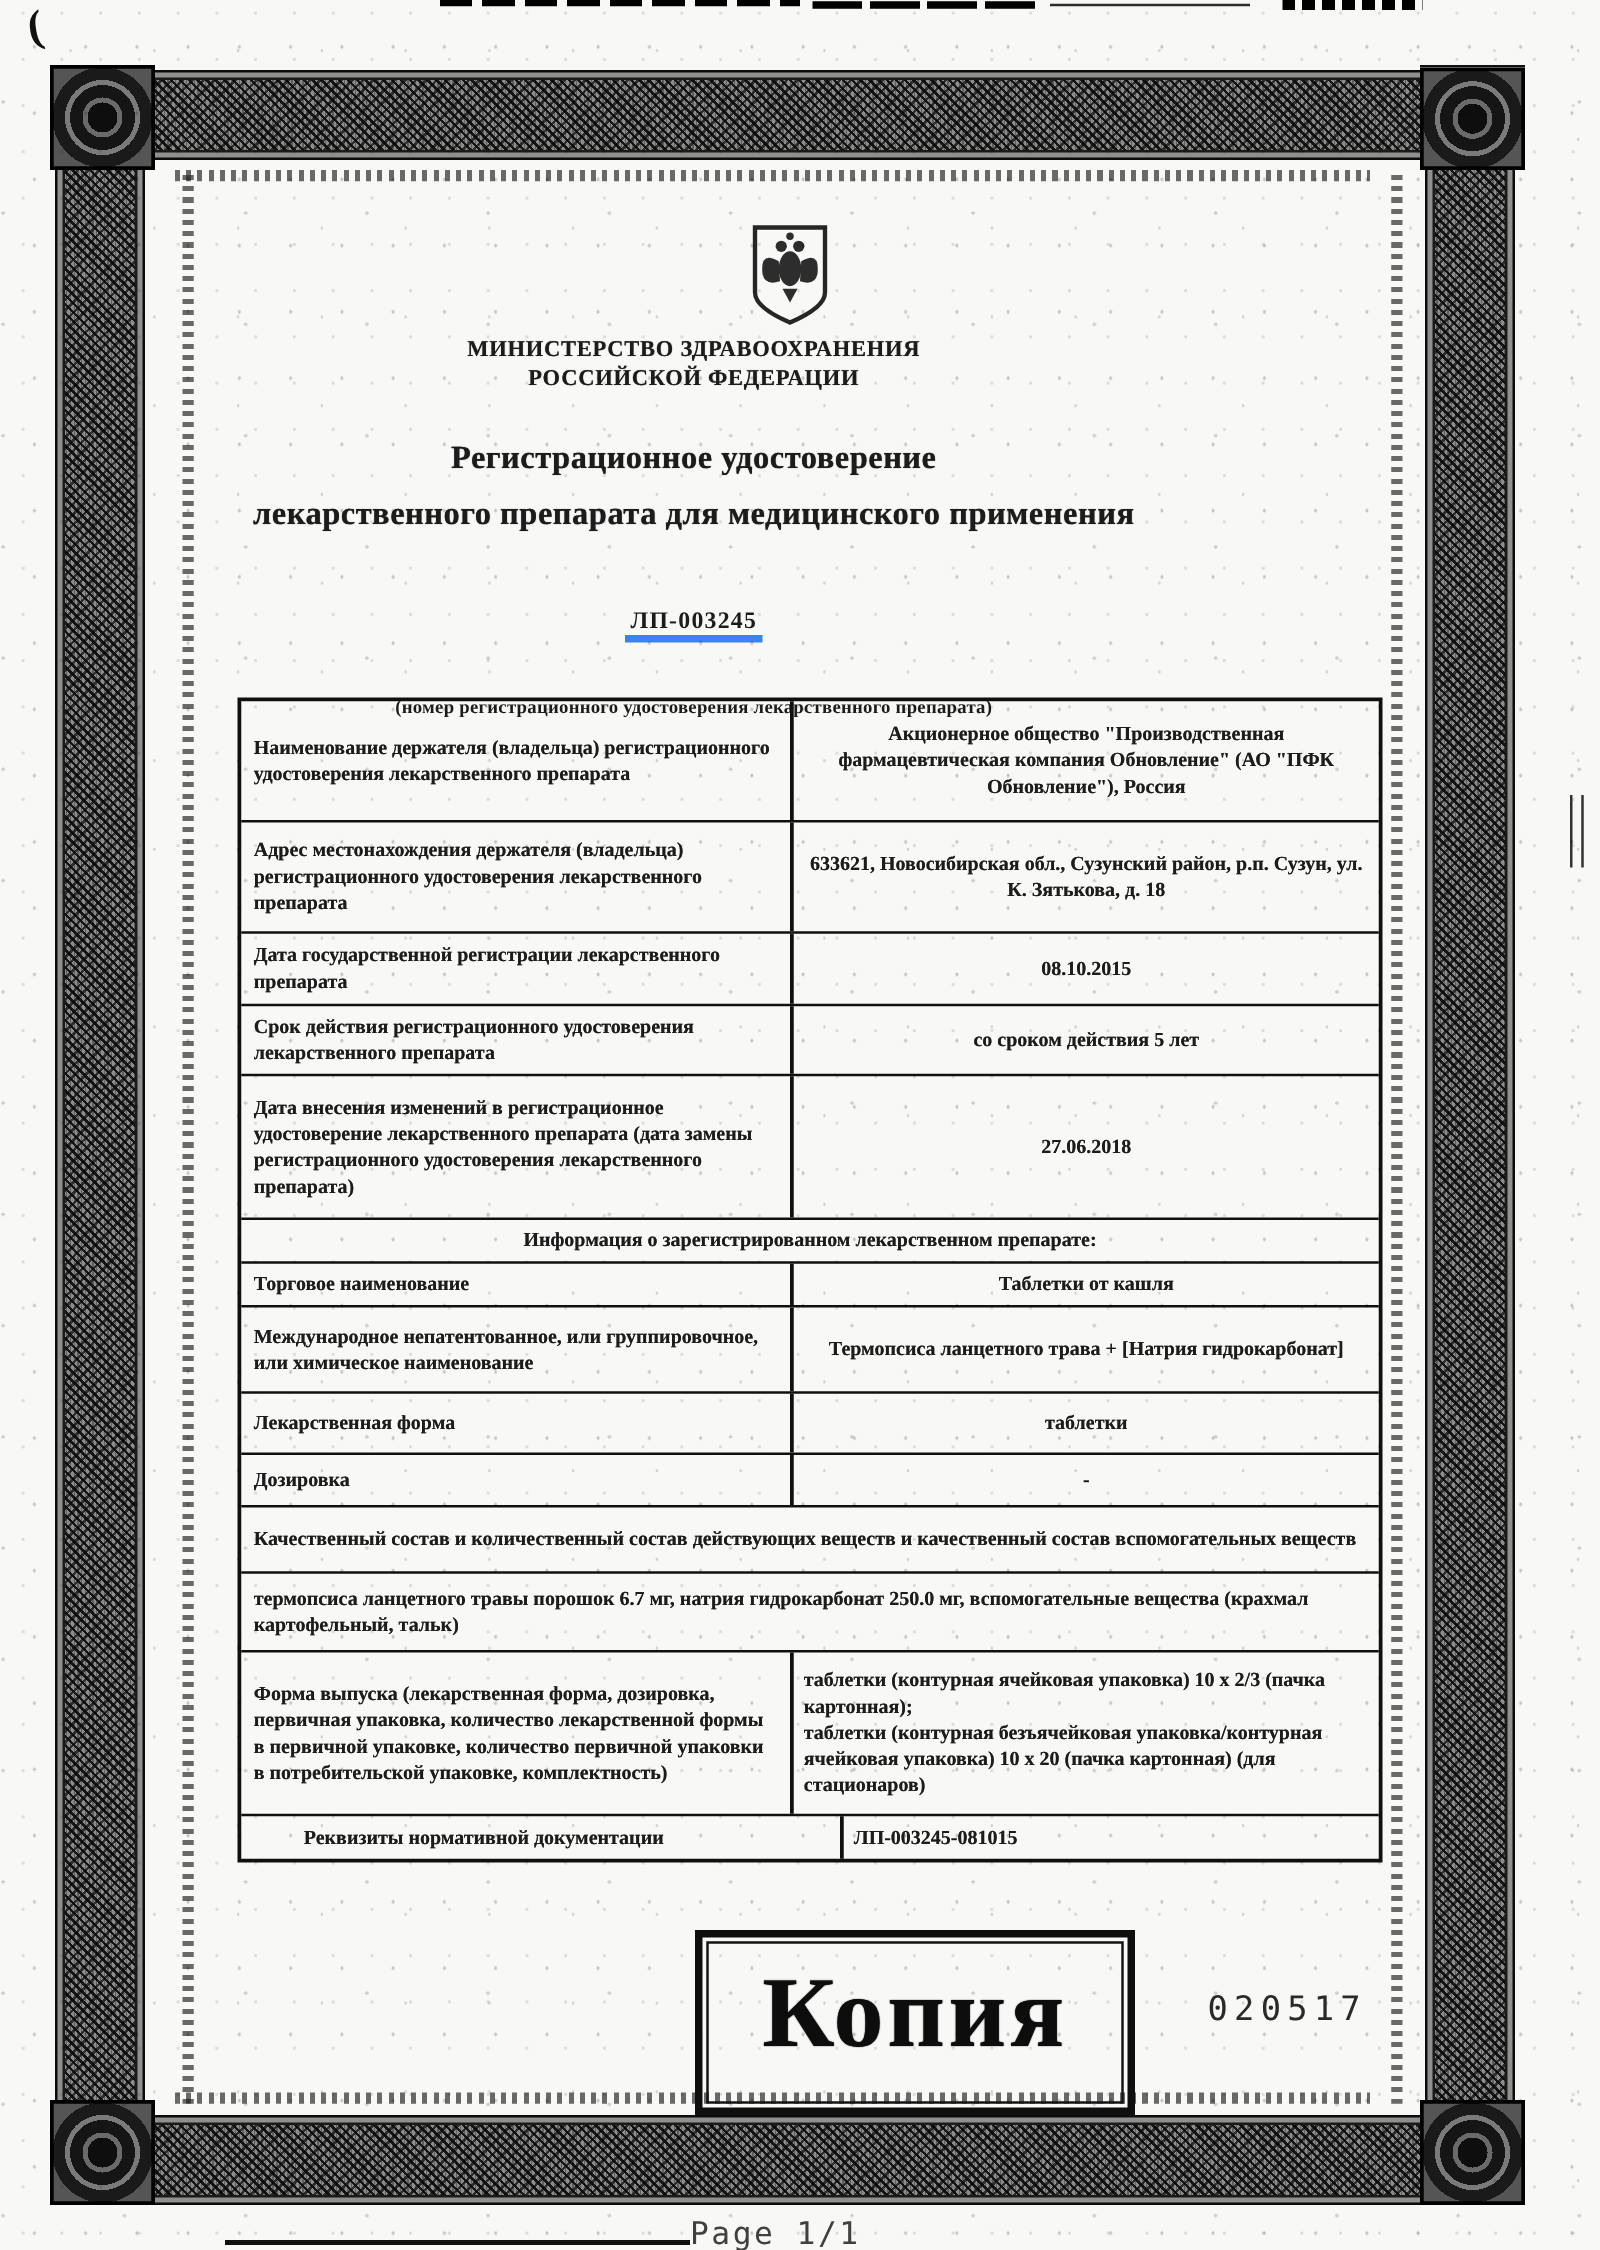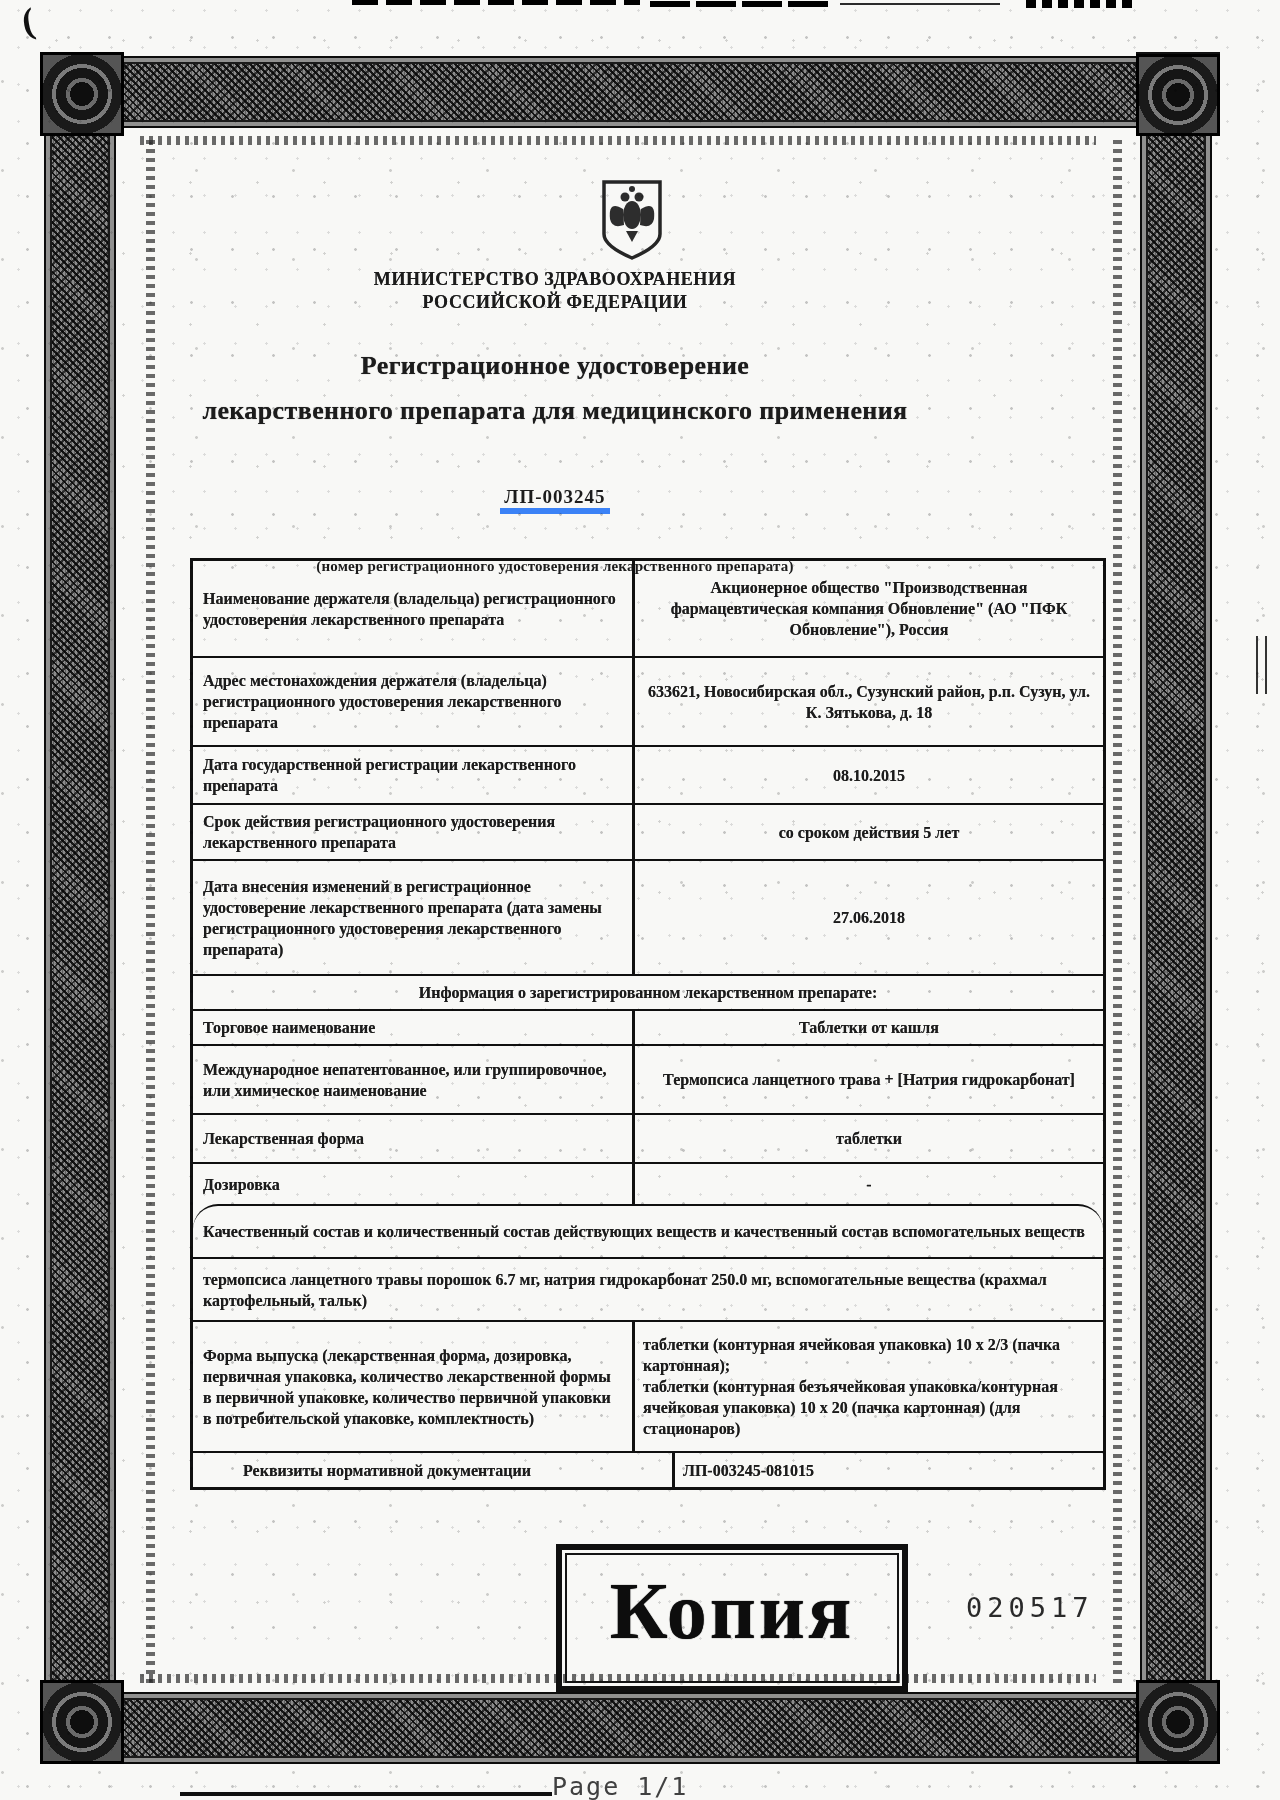--- a/index.html
+++ b/index.html
@@ -78,21 +78,21 @@
   .tr:nth-child(1){min-height:95px;}
   .tr:nth-child(2){min-height:89px;}
   .tr:nth-child(3){min-height:58px;}
   .tr:nth-child(4){min-height:40px;}
   .tr:nth-child(5){min-height:115px;}
   .tr:nth-child(6){min-height:35px;}
   .tr:nth-child(7){min-height:31px;}
   .tr:nth-child(8){min-height:69px;}
   .tr:nth-child(9){min-height:49px;}
   .tr:nth-child(10){min-height:42px;}
-  .tr:nth-child(11){min-height:53px;border-radius:25px;}
+  .tr:nth-child(11){min-height:53px;}
   .tr:nth-child(12){min-height:63px;}
   .tr:nth-child(13){min-height:131px;}
   .tr:nth-child(14){min-height:36px;padding-left:40px;}
 
   
   .stamp{
     position:absolute; left:556px; top:1544px; width:352px; height:148px;
     border:6px solid #0f0f0f; box-sizing:border-box; z-index:5;
     display:flex; align-items:center; justify-content:center;
   }

